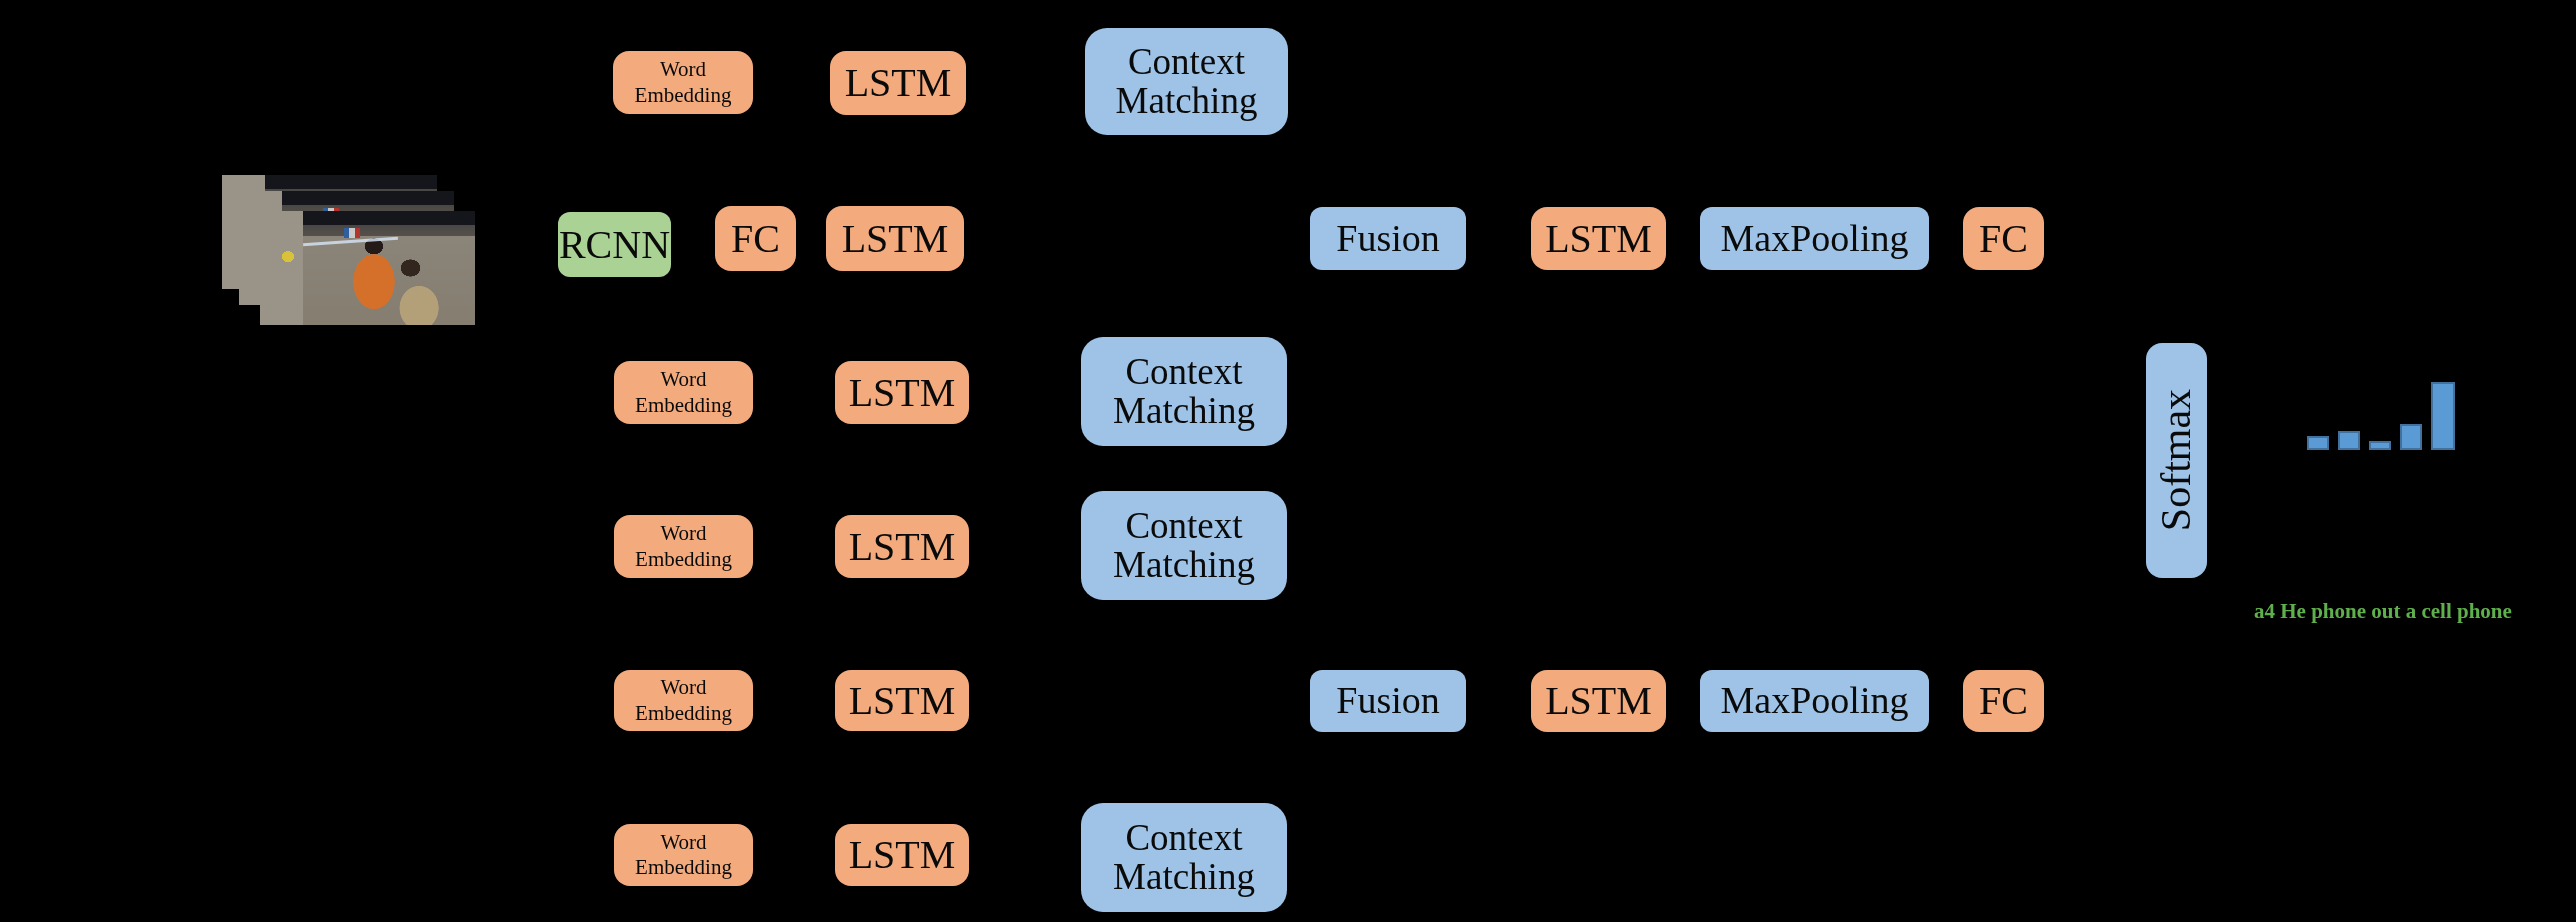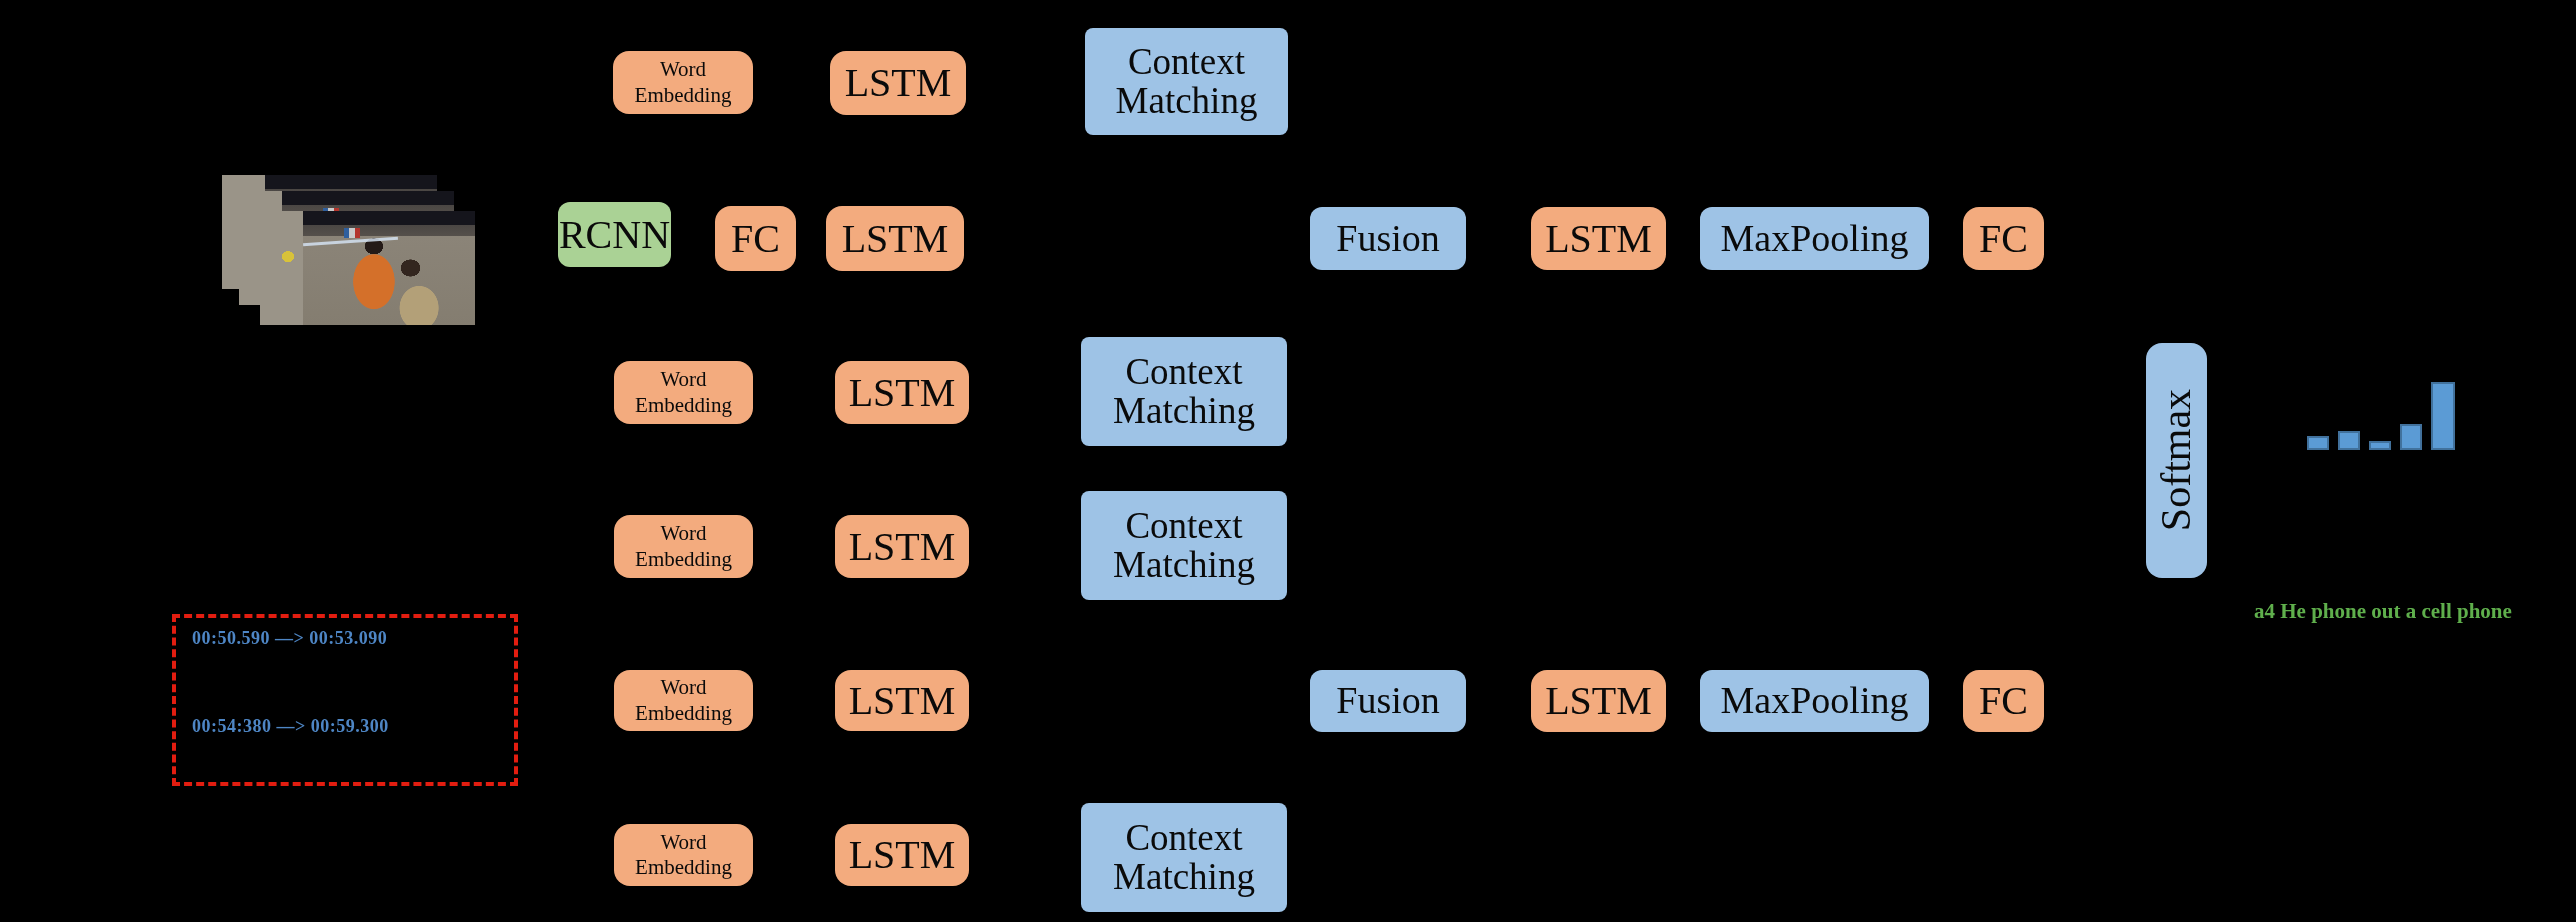--- a/index.html
+++ b/index.html
@@ -6,26 +6,26 @@
   .canvas{position:relative;width:2576px;height:922px;background:var(--bg,#000);overflow:hidden;
           font-family:"Liberation Serif", "DejaVu Serif", serif;}
 
   
   .box{position:absolute;display:flex;align-items:center;justify-content:center;text-align:center;
        color:#0a0a0a;border-radius:12px;font-size:40px;line-height:1.05;}
   .orange{background:var(--orange,#F3AB7E);border-radius:16px;}
   .blue{background:var(--blue,#9EC3E6);}
   .green{background:var(--green,#AAD295);}
   .we{font-size:21px;line-height:1.2;}
-  .cm{border-radius:8px;}
+  .cm{border-radius:22px;}
 
   #b0{left:613px;top:51px;width:140px;height:63px;}
   #b1{left:830px;top:51px;width:136px;height:64px;}
   #b2{left:1085px;top:28px;width:203px;height:107px;font-size:37px;}
-  #b3{left:558px;top:202px;width:113px;height:65px;}
+  #b3{left:558px;top:212px;width:113px;height:65px;}
   #b4{left:715px;top:206px;width:81px;height:65px;}
   #b5{left:826px;top:206px;width:138px;height:65px;}
   #b6{left:1310px;top:207px;width:156px;height:63px;font-size:38px;}
   #b7{left:1531px;top:207px;width:135px;height:63px;}
   #b8{left:1700px;top:207px;width:229px;height:63px;font-size:38px;}
   #b9{left:1963px;top:207px;width:81px;height:63px;}
   #b10{left:614px;top:361px;width:139px;height:63px;}
   #b11{left:835px;top:361px;width:134px;height:63px;}
   #b12{left:1081px;top:337px;width:206px;height:109px;font-size:37px;}
   #b13{left:614px;top:515px;width:139px;height:63px;}
@@ -82,24 +82,20 @@
 </style>
 </head>
 <body>
 
 <div class="canvas">
 
   <div class="frame" id="f1"></div>
   <div class="frame" id="f2"></div>
   <div class="frame" id="f3"></div>
 
-  <div id="subbox">
-    <div class="ts" id="ts1">00:50.590 —&gt; 00:53.090</div>
-    <div class="ts" id="ts2">00:54:380 —&gt; 00:59.300</div>
-  </div>
 
   <div class="box orange we" id="b0">Word Embedding</div>
   <div class="box orange" id="b1">LSTM</div>
   <div class="box blue cm" id="b2">Context Matching</div>
   <div class="box green" id="b3">RCNN</div>
   <div class="box orange" id="b4">FC</div>
   <div class="box orange" id="b5">LSTM</div>
   <div class="box blue" id="b6">Fusion</div>
   <div class="box orange" id="b7">LSTM</div>
   <div class="box blue" id="b8">MaxPooling</div>

